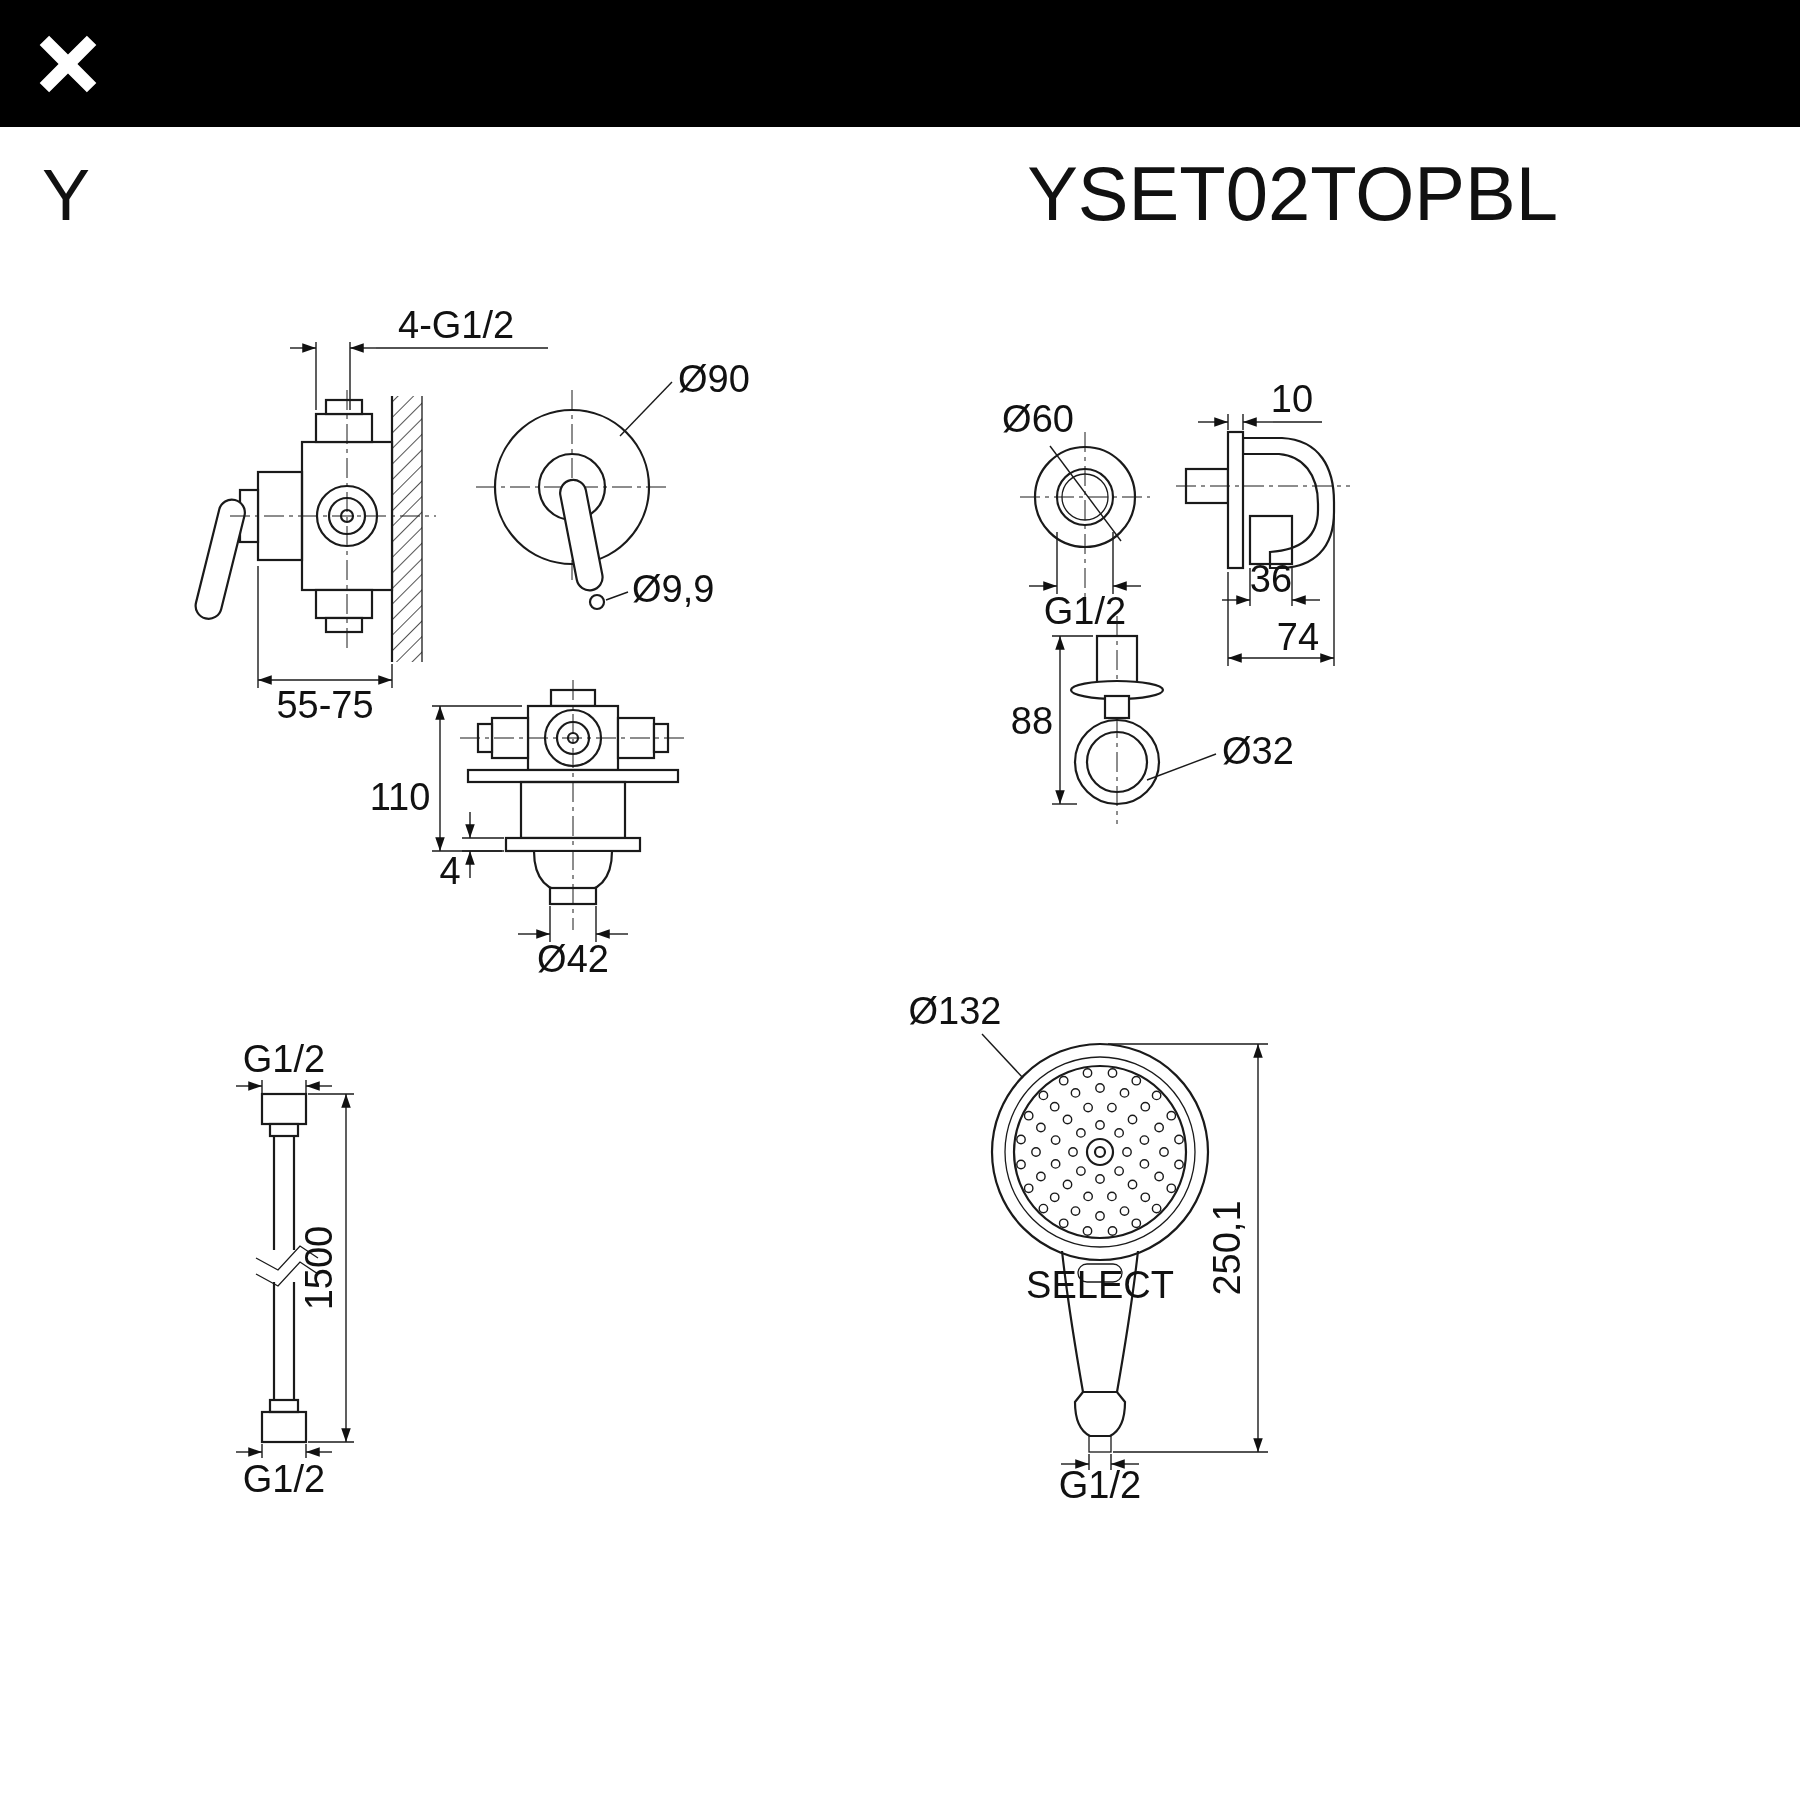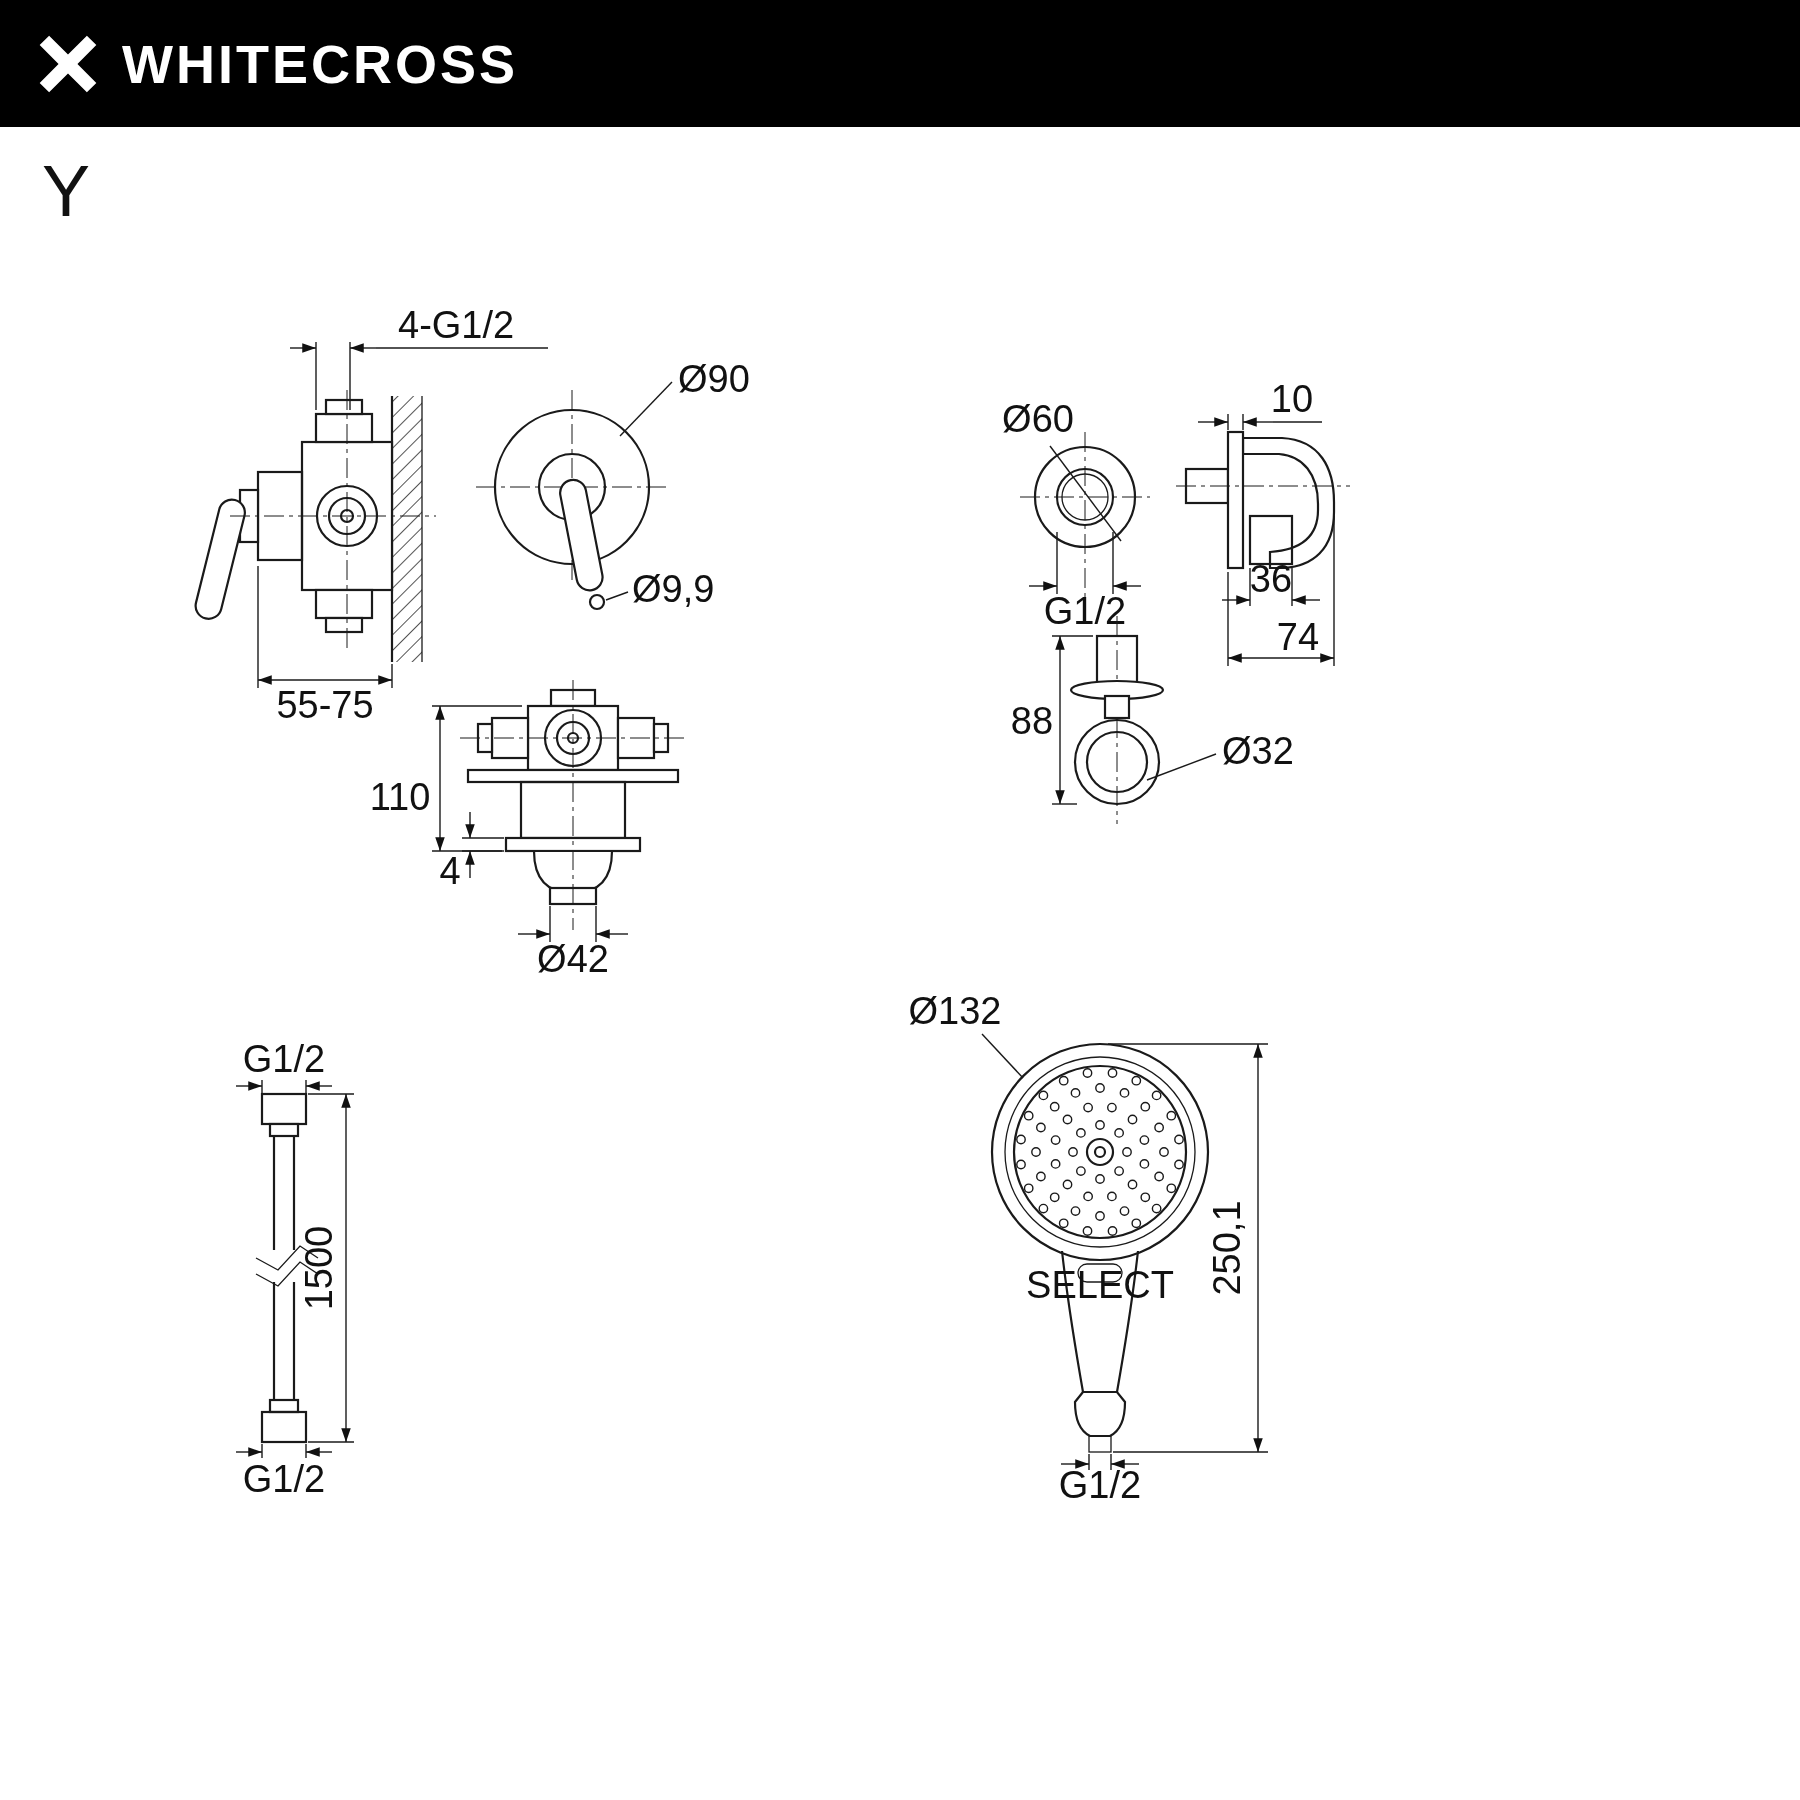--- a/index.html
+++ b/index.html
@@ -20,25 +20,25 @@
   .lbl{font-family:"Liberation Sans",sans-serif;font-size:38px;fill:#111;}
   .hole{fill:none;stroke:#1a1a1a;stroke-width:1.4;}
 </style>
 </head>
 <body>
 
 <div class="header">
   <svg class="logo" viewBox="0 0 72 72">
     <path d="M6,16 L16,6 L36,26 L56,6 L66,16 L46,36 L66,56 L56,66 L36,46 L16,66 L6,56 L26,36 Z" fill="#ffffff"></path>
   </svg>
-  <div class="brand">WHITECROSS</div>
 </div>
 
 <div class="titlerow">
   <div class="series">Y</div>
+  <div class="model">YSET02TOPBL</div>
 </div>
 
 <svg class="drawings" width="1800" height="1800" viewBox="0 0 1800 1800">
   <defs>
     <marker id="arr" viewBox="0 0 12 12" refX="11.5" refY="6" markerWidth="15" markerHeight="15" markerUnits="userSpaceOnUse" orient="auto-start-reverse">
       <path d="M11.5,6 L0.5,2.2 L0.5,9.8 Z" fill="#111"></path>
     </marker>
     <pattern id="hatch" width="11" height="11" patternUnits="userSpaceOnUse" patternTransform="rotate(45)">
       <rect width="11" height="11" fill="#fff"></rect>
       <line x1="0" y1="0" x2="0" y2="11" stroke="#1a1a1a" stroke-width="1.5"></line>

